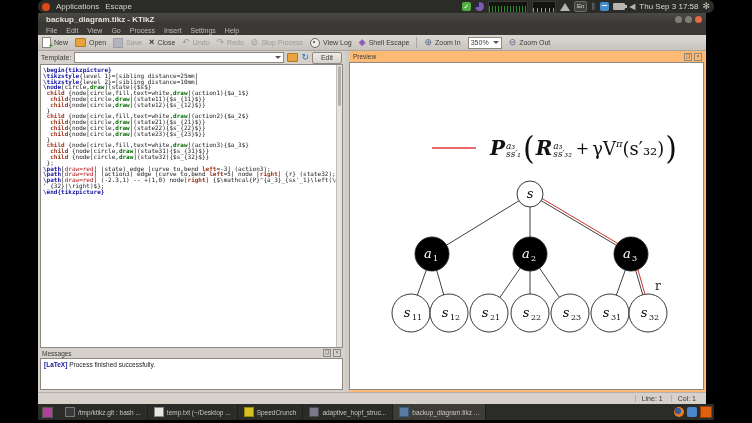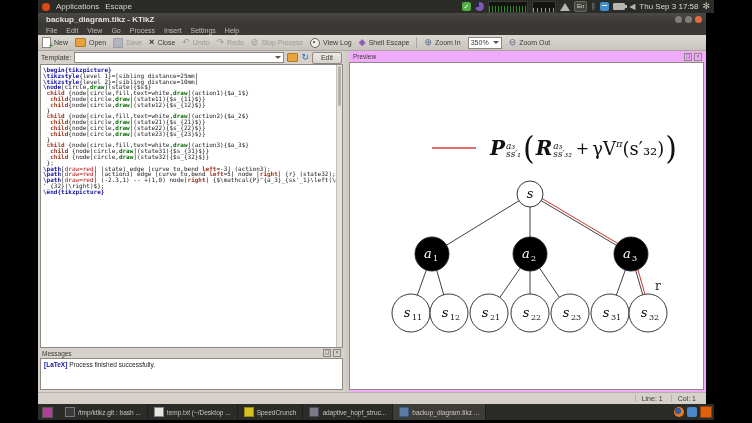--- a/index.html
+++ b/index.html
@@ -1,20 +1,20 @@
 <!DOCTYPE html>
 <html><head>
 <meta charset="utf-8">
 <style>
   html,body{margin:0;padding:0;background:#000;}
   .screen{position:relative;width:752px;height:423px;background:#000;overflow:hidden;
           font-family:"Liberation Sans",sans-serif;-webkit-font-smoothing:antialiased;}
   
   .top-panel{position:absolute;left:38px;top:0;width:676px;height:13px;background:#2b2b27;
-             color:#d6d3cc;font-size:8px;display:flex;align-items:center;}
+             color:#d6d3cc;font-size:8px;display:flex;align-items:center;border-radius:6px;}
   .tp-left{display:flex;align-items:center;gap:6px;padding-left:4px;flex:1;}
   .ubuntu-logo{width:8px;height:8px;border-radius:50%;background:#dd4814;display:inline-block;}
   .tp-menu{cursor:default;}
   .tp-right{display:flex;align-items:center;gap:4px;padding-right:4px;}
   .tray-ico{display:inline-block;height:9px;}
   .ico-check{width:9px;height:9px;background:#52b043;border-radius:2px;color:#fff;font-size:7px;
              line-height:9px;text-align:center;}
   .ico-pie{width:9px;height:9px;border-radius:50%;background:conic-gradient(#7d5bb5 0 70%,#2e2450 70% 100%);}
   .ico-graph{width:38px;height:10px;background:#13130f;border:1px solid #3a3a34;
              background-image:repeating-linear-gradient(90deg,#2f8f2f 0 1px,transparent 1px 3px);
@@ -28,21 +28,21 @@
           font-size:6px;padding:0 2px;line-height:8px;}
   .ico-bt{color:#9fb6c8;font-size:8px;line-height:9px;}
   .ico-chat{width:9px;height:9px;background:#3f8fd1;border-radius:2px;position:relative;}
   .ico-chat:after{content:"";position:absolute;left:2px;top:3px;width:5px;height:1px;background:#fff;}
   .ico-batt{width:10px;height:5px;border:1px solid #b9b6af;border-radius:1px;position:relative;background:#b9b6af;}
   .ico-batt:after{content:"";position:absolute;right:-3px;top:1px;width:2px;height:3px;background:#b9b6af;}
   .ico-vol{color:#b9b6af;font-size:8px;line-height:9px;}
   .ico-gear{color:#c6c3bc;font-size:9px;line-height:9px;}
   .tp-clock{font-size:8px;color:#dcd9d2;white-space:nowrap;}
   
-  .window{position:absolute;left:38px;top:13px;width:668px;height:391px;background:#f0abfc;
+  .window{position:absolute;left:38px;top:13px;width:668px;height:391px;background:#fdba74;
           display:flex;flex-direction:column;}
   .titlebar{height:12px;background:linear-gradient(#4a4945,#383733);display:flex;align-items:center;
             color:#e4e1da;font-size:8px;font-weight:bold;padding:0 4px;}
   .titlebar .title{flex:1;padding-left:4px;}
   .win-btn{width:7px;height:7px;border-radius:50%;margin-left:3px;background:#807c76;}
   .win-btn.close{background:#e8683f;}
   .menubar{height:10px;background:#3a3936;display:flex;align-items:center;gap:9px;
            color:#c2bfb8;font-size:7px;padding:0 8px;}
   .toolbar{height:15px;background:linear-gradient(#dcd8d2,#c8c4bd);border-bottom:1px solid #aaa69f;
            display:flex;align-items:center;font-size:7px;color:#3c3b37;padding:0 4px;gap:7px;}

